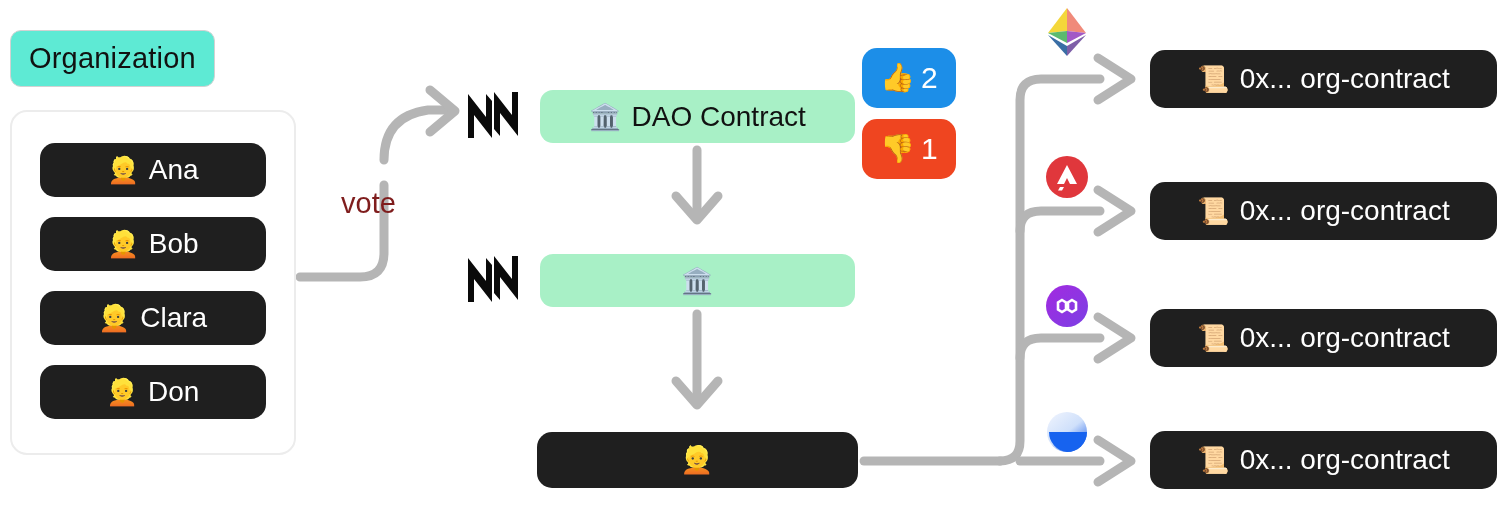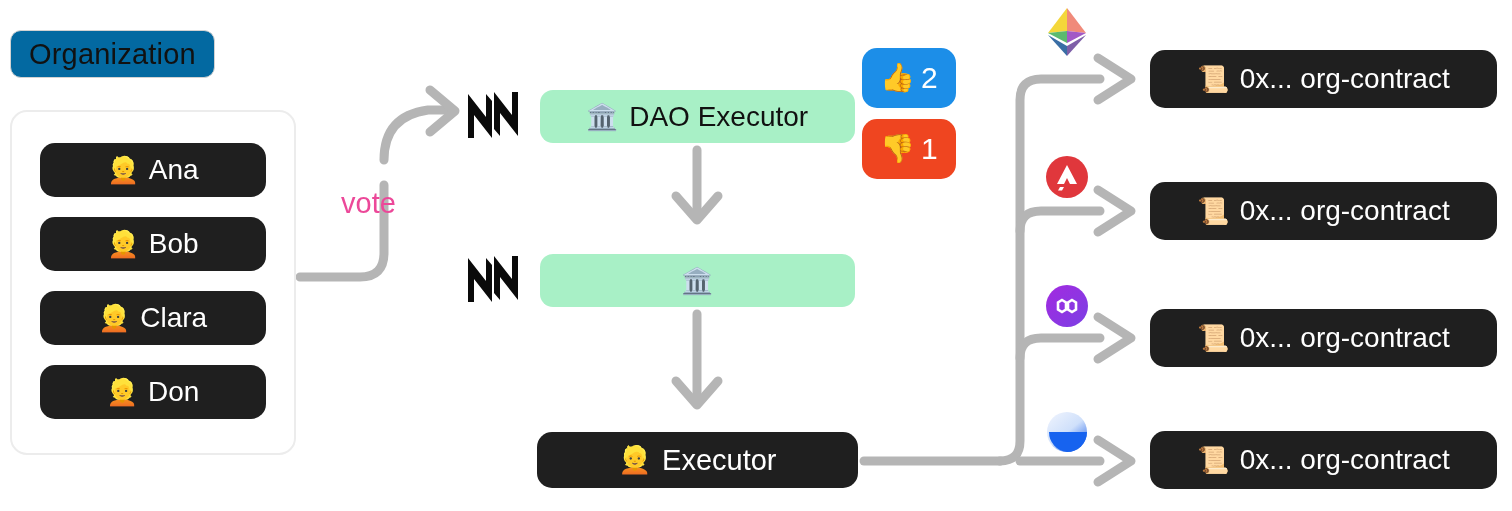--- a/index.html
+++ b/index.html
@@ -9,23 +9,23 @@
     font-family: "Liberation Sans", sans-serif;
     overflow: hidden;
   }
   #stage { position: relative; width: 1512px; height: 511px; }
 
   #wires { position: absolute; left: 0; top: 0; width: 1512px; height: 511px; pointer-events: none; }
 
   
   .org-chip {
     position: absolute; left: 10px; top: 30px;
-    height: 48px; padding: 0 18px;
+    height: 57px; padding: 0 18px;
     display: flex; align-items: center;
-    background: #0369a1; border: 1px solid #d2d2d2;
+    background: #5eead4; border: 1px solid #d2d2d2;
     border-radius: 11px;
     font-size: 29px; color: #111; letter-spacing: .2px;
   }
   .org-box {
     position: absolute; left: 10px; top: 110px;
     width: 286px; height: 345px;
     background: #ffffff; border: 2px solid #ececec;
     border-radius: 17px;
   }
   .member {
@@ -78,21 +78,21 @@
     display: flex; align-items: center; justify-content: center; gap: 10px;
     color: #ffffff; font-size: 28px;
   }
   .cpill .emo { font-size: 26px; line-height: 1; }
 
   
   .chain { position: absolute; width: 44px; height: 44px; }
 
   .vote-label {
     position: absolute; left: 341px; top: 187px;
-    font-size: 29px; color: #ec4899;
+    font-size: 29px; color: #7f1d1d;
   }
 </style>
 </head>
 <body>
 
 <div id="stage">
 
   <svg id="wires" viewBox="0 0 1512 511">
     <g fill="none" stroke="#b5b5b5" stroke-width="9" stroke-linecap="round" stroke-linejoin="round">
 
@@ -151,38 +151,37 @@
     <path d="M 6 52 L 6 8 L 24 31 L 24 8 L 30 15 L 30 52 L 12 29 L 12 52 Z" fill="#0a0a0a"></path>
     <path d="M 56 6 L 56 50 L 38 27 L 38 50 L 32 43 L 32 6 L 50 29 L 50 6 Z" fill="#0a0a0a"></path>
   </svg>
   <svg class="near" style="left:462px; top:250px" viewBox="0 0 62 58">
     <path d="M 6 52 L 6 8 L 24 31 L 24 8 L 30 15 L 30 52 L 12 29 L 12 52 Z" fill="#0a0a0a"></path>
     <path d="M 56 6 L 56 50 L 38 27 L 38 50 L 32 43 L 32 6 L 50 29 L 50 6 Z" fill="#0a0a0a"></path>
   </svg>
 
   <div class="gpill" style="top:90px">
     <span class="emo">🏛️</span>
-    <span>DAO Executor</span>
+    <span>DAO Contract</span>
   </div>
   <div class="gpill" style="top:254px">
     <span class="emo">🏛️</span>
   </div>
 
   <div class="vbadge up">
     <span class="emo">👍</span>
     <span>2</span>
   </div>
   <div class="vbadge down">
     <span class="emo">👎</span>
     <span>1</span>
   </div>
 
   <div class="executor">
     <span class="emo">👱</span>
-    <span>Executor</span>
   </div>
 
   <svg class="chain" style="left:1044px; top:6px; width:46px; height:52px" viewBox="0 0 46 52">
     <polygon points="23,2 23,25 4,27" fill="#f4d73a"></polygon>
     <polygon points="23,2 42,27 23,25" fill="#f08a7a"></polygon>
     <polygon points="4,27 23,25 23,37" fill="#5bba6f"></polygon>
     <polygon points="42,27 23,37 23,25" fill="#a259c6"></polygon>
     <polygon points="4,29 23,40 23,50" fill="#3a6ea5"></polygon>
     <polygon points="42,29 23,50 23,40" fill="#7e5fa8"></polygon>
   </svg>

